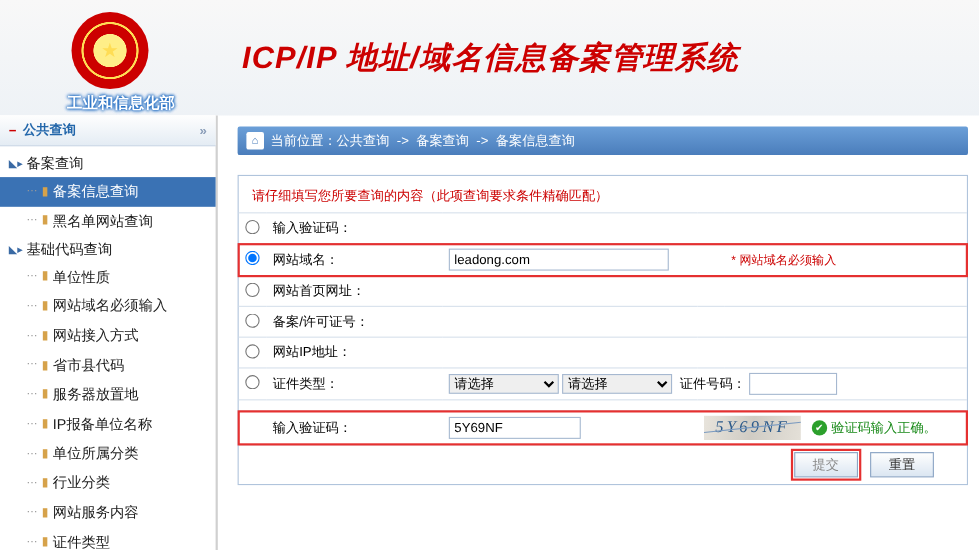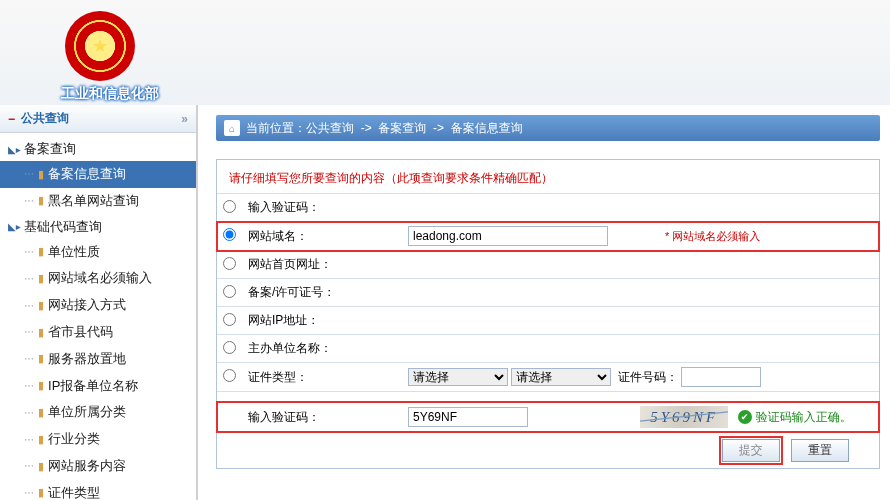--- a/index.html
+++ b/index.html
@@ -50,20 +50,21 @@
 
 <div class="header">
   <div class="emblem-area">
     <div class="emblem">
       <div class="emblem-outer">
           <span class="emblem-star">★</span>
         </div>
     </div>
     <div class="ministry">工业和信息化部</div>
   </div>
+  <div class="sys-title">ICP/IP 地址/域名信息备案管理系统</div>
 </div>
 
 <div class="content">
   <div class="sidebar">
     <div class="sidebar-header">
       <span class="minus">−</span>
       <span>公共查询</span>
       <span class="chev">»</span>
     </div>
     <div class="side-group">
@@ -173,25 +174,20 @@
           <td colspan="3"></td>
         </tr>
         <tr>
           <td class="radio-col"><input type="radio" name="q" style=""></td>
           <td class="label">备案/许可证号：</td>
           <td colspan="3"></td>
         </tr>
         <tr>
           <td class="radio-col"><input type="radio" name="q" style=""></td>
           <td class="label">网站IP地址：</td>
-          <td colspan="3"></td>
-        </tr>
-        <tr>
-          <td class="radio-col"><input type="radio" name="q" style=""></td>
-          <td class="label">主办单位名称：</td>
           <td colspan="3"></td>
         </tr>
         <tr>
           <td class="radio-col"><input type="radio" name="q" style=""></td>
           <td class="label">证件类型：</td>
           <td colspan="3">
             <select><option>请选择</option></select>
             <select><option>请选择</option></select>
             &nbsp;<span>证件号码：</span>
             <input type="text" style="width: 80px;">

